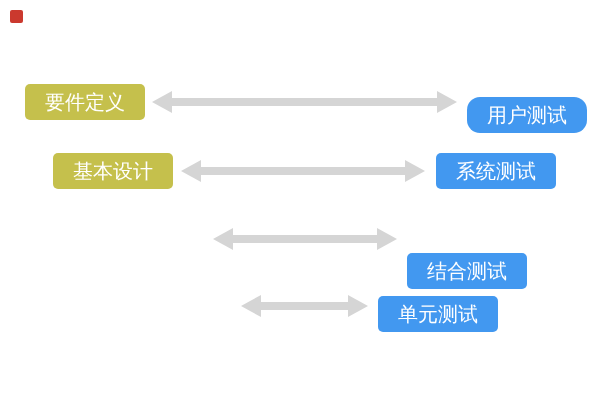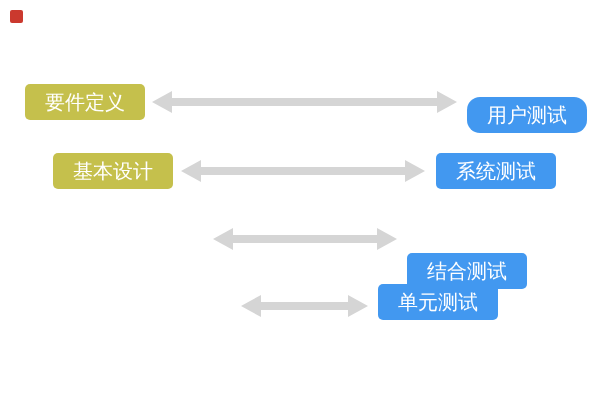--- a/index.html
+++ b/index.html
@@ -77,21 +77,21 @@
   .pos-l2 { left: 53px;  top: 153px; }
   .pos-a2 { left: 181px; top: 160px; width: 244px; }
   .pos-r2 { left: 436px; top: 153px; }
   
   .pos-l3 { left: 85px;  top: 221px; }
   .pos-a3 { left: 213px; top: 228px; width: 184px; }
   .pos-r3 { left: 407px; top: 221px; margin-top: 32px; }
   
   .pos-l4 { left: 113px; top: 288px; }
   .pos-a4 { left: 241px; top: 295px; width: 127px; }
-  .pos-r4 { left: 378px; top: 284px; }
+  .pos-r4 { left: 378px; top: 296px; }
 </style>
 </head>
 <body>
 
 <div class="stage">
 
   <div class="marker"></div>
 
   <div class="box left pos-l1">要件定义</div>
   <div class="arrow pos-a1">

